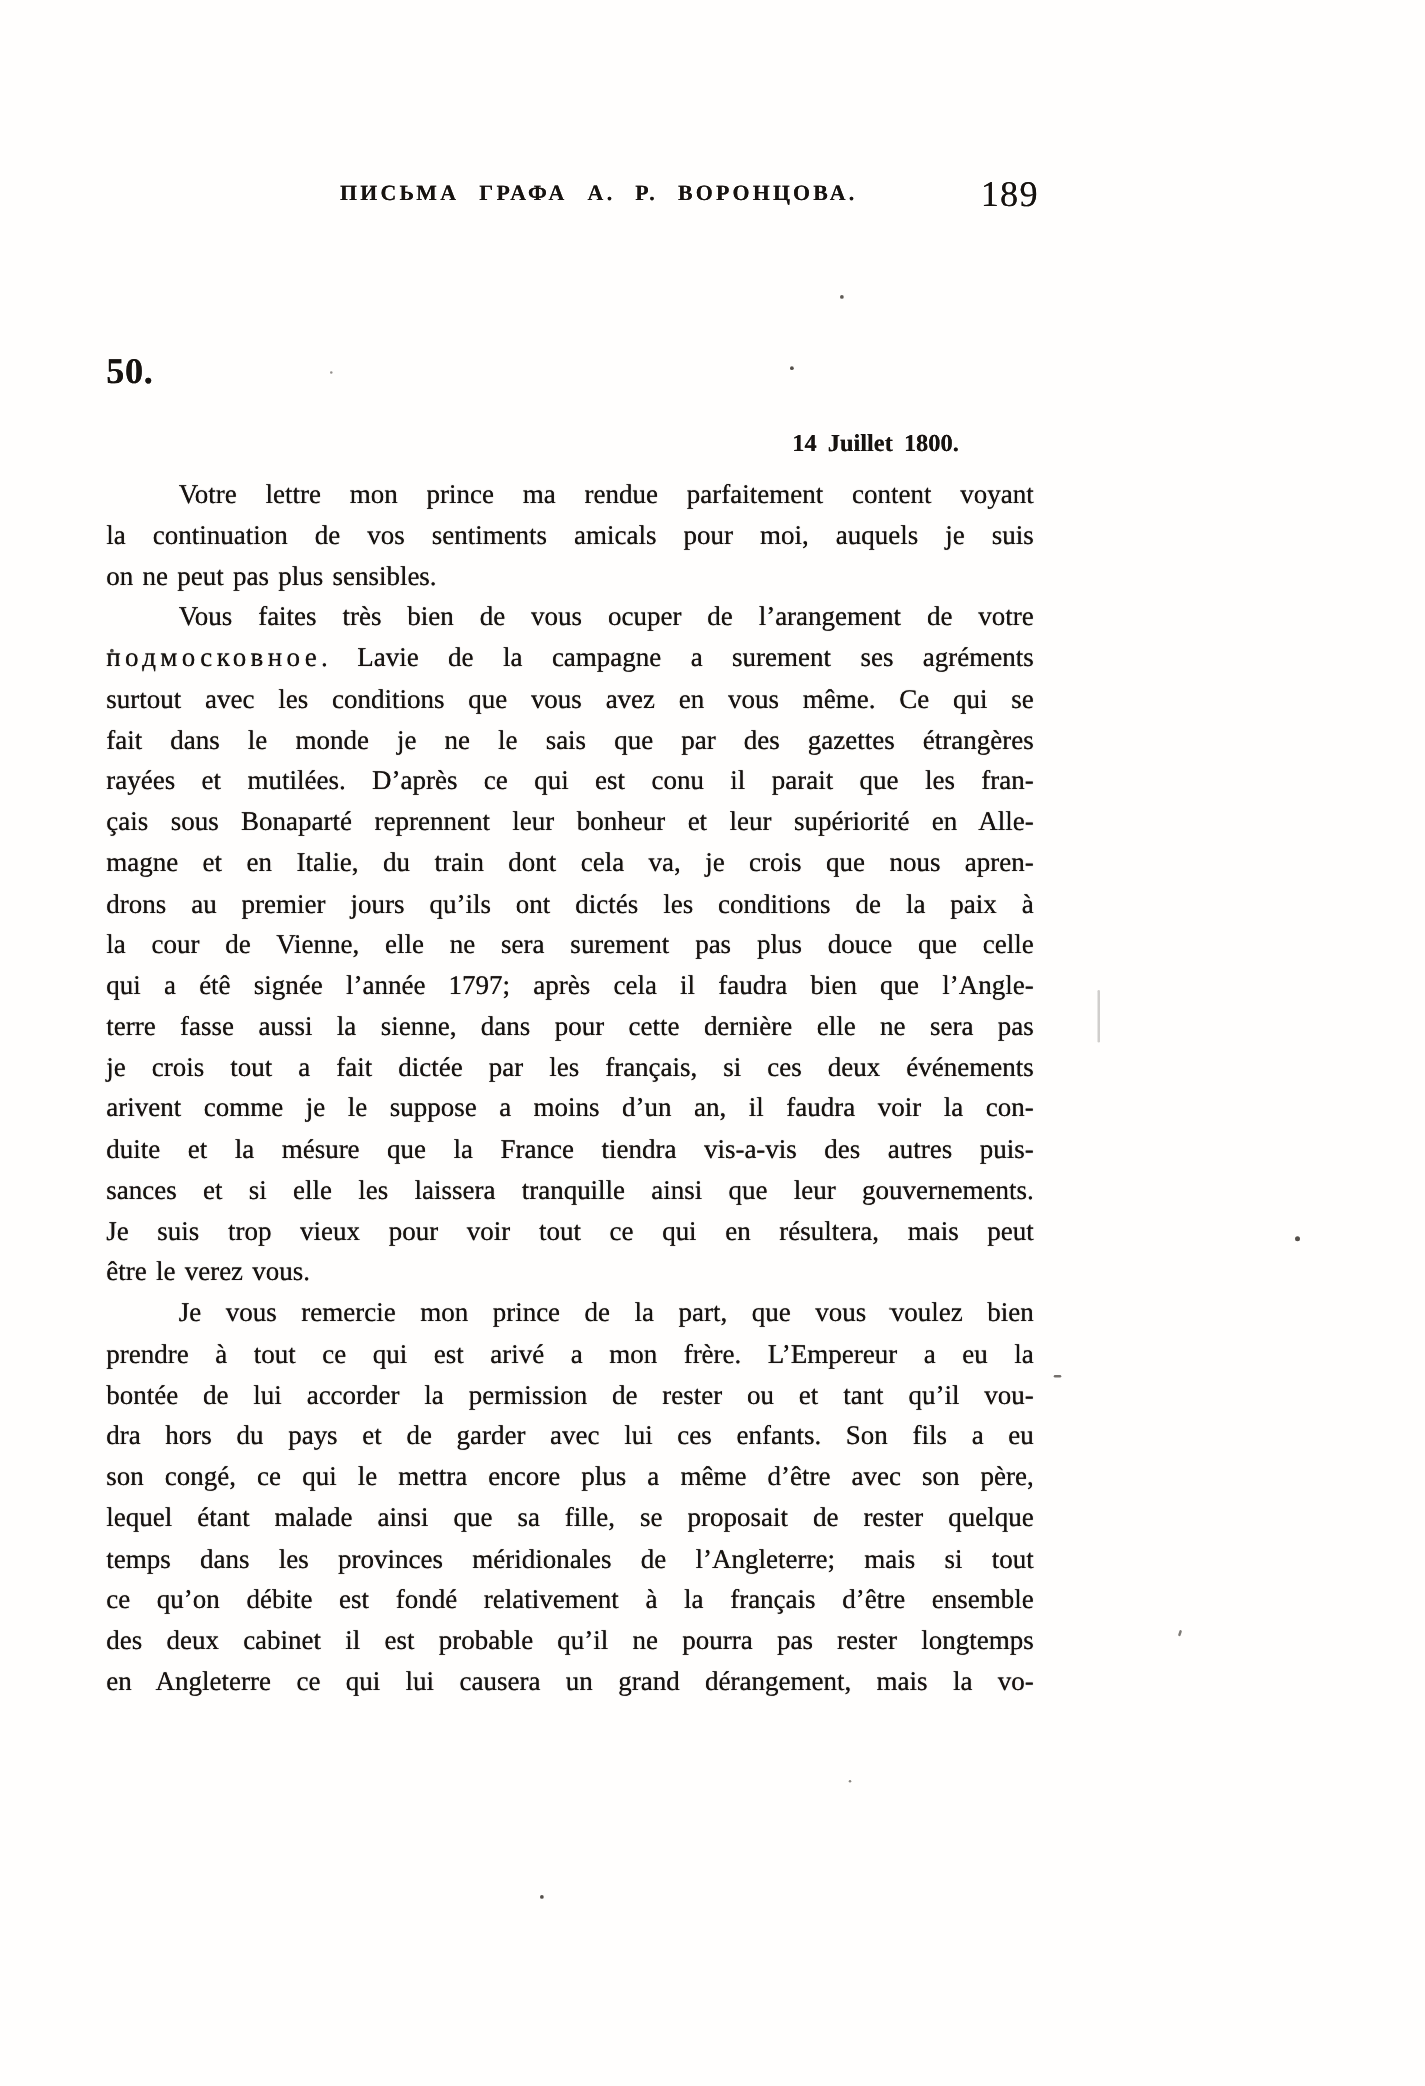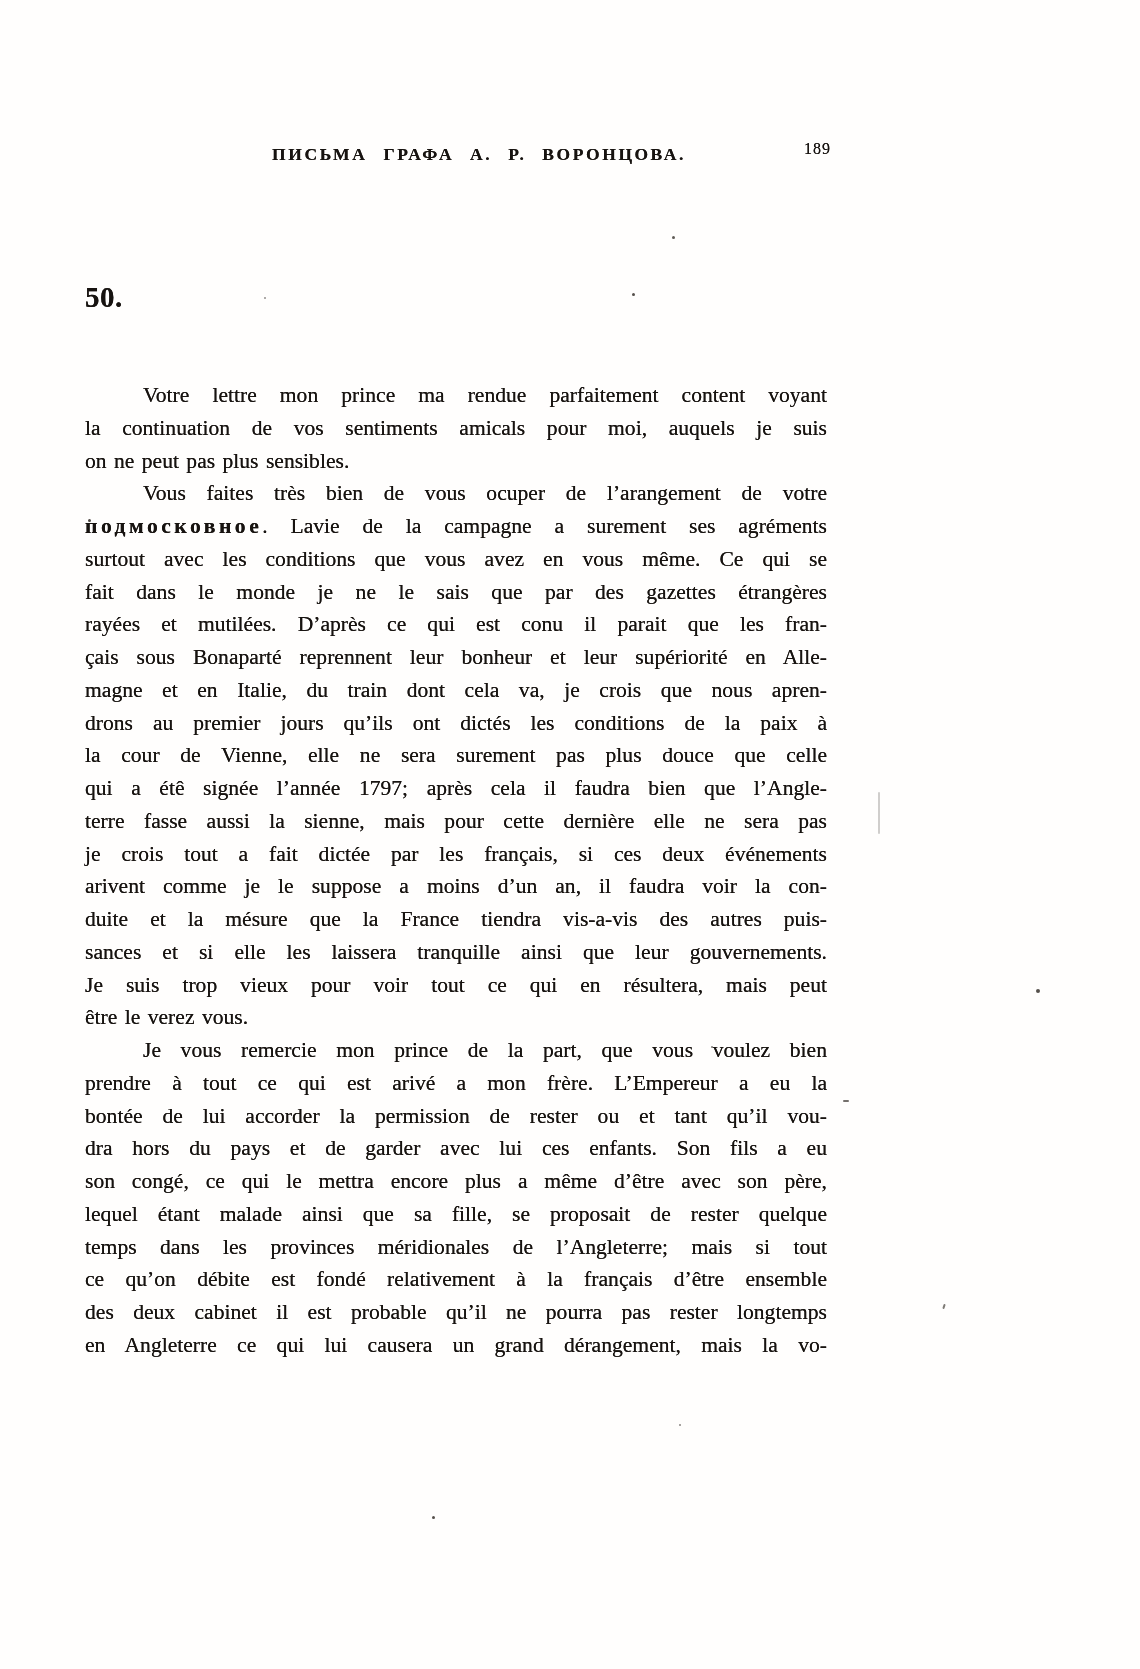--- a/index.html
+++ b/index.html
@@ -18,21 +18,21 @@
   .header{top:144px;height:26px;}
   .running-title{
     display:block;text-align:center;
     transform:translateX(23px);
     font-size:17.5px;font-weight:bold;
     letter-spacing:2.6px;word-spacing:9px;
     text-shadow:0 0 .5px rgba(20,16,12,.85);
   }
   .page-number{
     position:absolute;right:-4px;top:-4px;
-    font-size:16px;letter-spacing:1px;
+    font-size:29px;letter-spacing:1px;
     text-shadow:0 0 .5px rgba(20,16,12,.85);
   }
 
   
   .letter-number{
     top:281px;text-align:left;
     font-size:29px;font-weight:bold;letter-spacing:.5px;
     text-shadow:0 0 .5px rgba(20,16,12,.85);
   }
   .letter-date{
@@ -46,21 +46,21 @@
   .line{
     height:32.75px;line-height:32.75px;
     font-size:21.6px;
     text-align:justify;text-align-last:justify;
     word-spacing:2px;
     white-space:normal;
     text-shadow:0 0 .55px rgba(23,19,16,.9);
   }
   .line.indent{padding-left:58px;}
   .line.last{text-align-last:left;}
-  .spaced{letter-spacing:3.5px;font-weight:700;}
+  .spaced{letter-spacing:3.5px;font-weight:400;}
 
   
   .speck{position:absolute;background:#2a241e;border-radius:50%;}
   .sp1{left:672px;top:236px;width:3px;height:3px;opacity:.75;}
   .sp2{left:632px;top:293px;width:3px;height:3px;opacity:.8;}
   .sp3{left:264px;top:297px;width:2px;height:2px;opacity:.5;}
   .sp4{left:88px;top:519px;width:3px;height:3px;opacity:.85;}
   .sp5{left:1036px;top:989px;width:4px;height:4px;opacity:.8;}
   .sp6{left:711px;top:1046px;width:2px;height:2px;opacity:.6;}
   .sp7{left:843px;top:1100px;width:6px;height:2px;border-radius:1px;opacity:.65;}
@@ -74,39 +74,40 @@
 
 <div class="page">
 
   <div class="block header">
     <span class="running-title">ПИСЬМА ГРАФА А. Р. ВОРОНЦОВА.</span>
     <span class="page-number">189</span>
   </div>
 
   <div class="block letter-number">50.</div>
 
+  <div class="block letter-date">14 Juillet 1800.</div>
 
   <div class="block body">
       <div>
         <div class="line indent">Votre lettre mon prince ma rendue parfaitement content voyant</div>
         <div class="line">la continuation de vos sentiments amicals pour moi, auquels je suis</div>
         <div class="line last">on ne peut pas plus sensibles.</div>
       </div>
       <div>
         <div class="line indent">Vous faites très bien de vous ocuper de l’arangement de votre</div>
         <div class="line"><span class="spaced">подмосковное</span>. Lavie de la campagne a surement ses agréments</div>
         <div class="line">surtout avec les conditions que vous avez en vous même. Ce qui se</div>
         <div class="line">fait dans le monde je ne le sais que par des gazettes étrangères</div>
         <div class="line">rayées et mutilées. D’après ce qui est conu il parait que les fran-</div>
         <div class="line">çais sous Bonaparté reprennent leur bonheur et leur supériorité en Alle-</div>
         <div class="line">magne et en Italie, du train dont cela va, je crois que nous apren-</div>
         <div class="line">drons au premier jours qu’ils ont dictés les conditions de la paix à</div>
         <div class="line">la cour de Vienne, elle ne sera surement pas plus douce que celle</div>
         <div class="line">qui a étê signée l’année 1797; après cela il faudra bien que l’Angle-</div>
-        <div class="line">terre fasse aussi la sienne, mais pour cette dernière elle ne sera pas</div>
+        <div class="line">terre fasse aussi la sienne, dans pour cette dernière elle ne sera pas</div>
         <div class="line">je crois tout a fait dictée par les français, si ces deux événements</div>
         <div class="line">arivent comme je le suppose a moins d’un an, il faudra voir la con-</div>
         <div class="line">duite et la mésure que la France tiendra vis-a-vis des autres puis-</div>
         <div class="line">sances et si elle les laissera tranquille ainsi que leur gouvernements.</div>
         <div class="line">Je suis trop vieux pour voir tout ce qui en résultera, mais peut</div>
         <div class="line last">être le verez vous.</div>
       </div>
       <div>
         <div class="line indent">Je vous remercie mon prince de la part, que vous voulez bien</div>
         <div class="line">prendre à tout ce qui est arivé a mon frère. L’Empereur a eu la</div>

